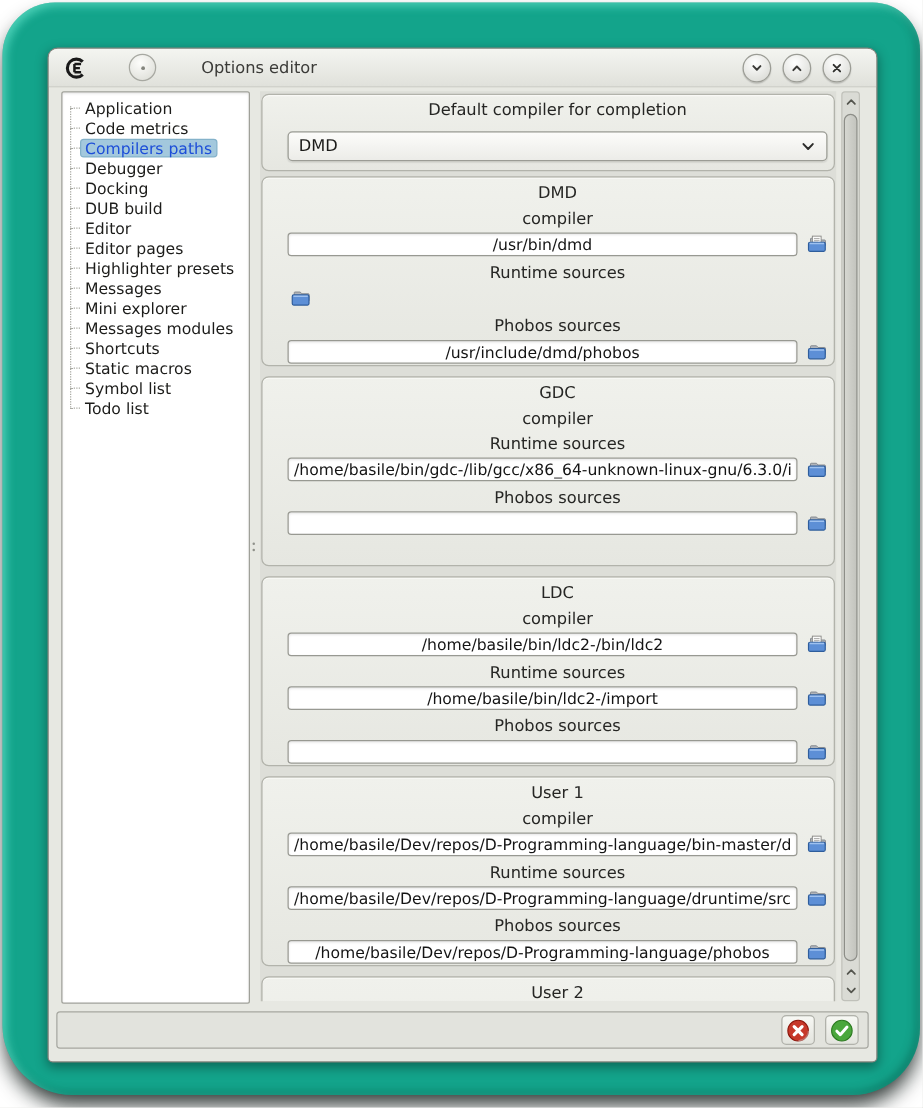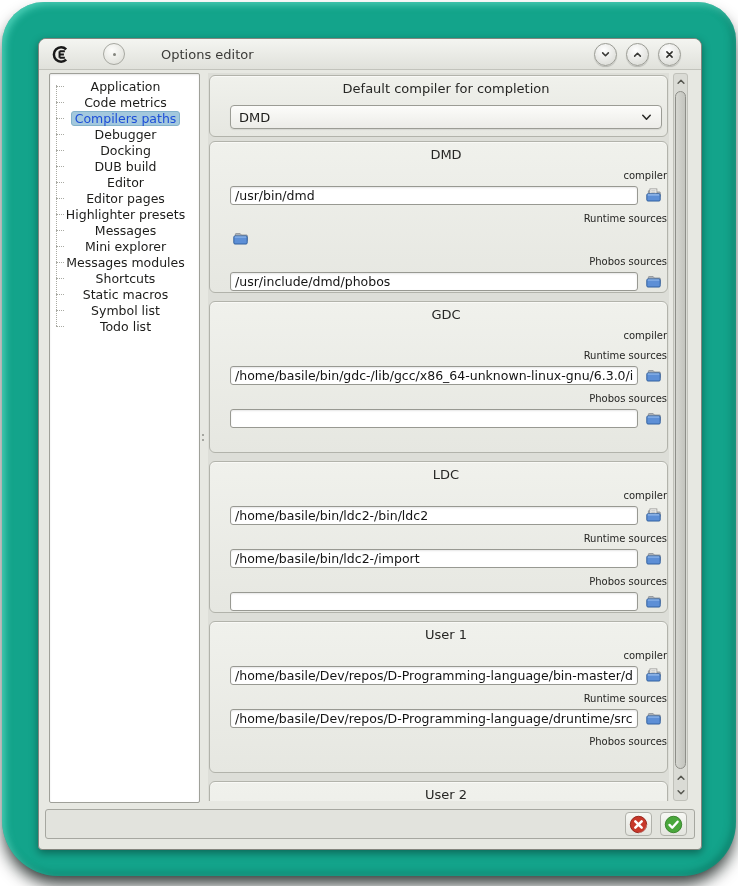--- a/index.html
+++ b/index.html
@@ -25,40 +25,40 @@
   .wtitle{margin-left:12px;font-size:13px;color:#3b3b38;}
   .wcontrols{margin-left:auto;margin-right:20px;display:flex;gap:9px;}
   .wbtn{width:21px;height:21px;border-radius:50%;border:1px solid #9b9c95;
     background:radial-gradient(circle at 42% 30%,#ffffff,#d4d5cf);
     display:flex;align-items:center;justify-content:center;box-shadow:0 1px 1px rgba(0,0,0,.18);}
   
   .sidebar{position:absolute;left:10px;top:34px;width:149px;height:728px;background:#fff;
     border:1px solid #9fa099;border-radius:2px;box-shadow:inset 0 1px 2px rgba(0,0,0,.10);overflow:hidden;}
   .sidebar ul{list-style:none;margin:0;padding:4px 0 0 0;position:relative;}
   .sidebar ul::before{content:"";position:absolute;left:6px;top:11px;height:241px;border-left:1px dotted #a9aaa3;}
-  .sidebar li{height:16px;display:flex;align-items:center;padding-left:4px;position:relative;
-    font-size:12.5px;color:#1c1c1a;white-space:nowrap;cursor:default;justify-content:center;}
+  .sidebar li{height:16px;display:flex;align-items:center;padding-left:16px;position:relative;
+    font-size:12.5px;color:#1c1c1a;white-space:nowrap;cursor:default;}
   .sidebar li::before{content:"";position:absolute;left:6px;top:8px;width:8px;border-top:1px dotted #a9aaa3;}
   .sidebar .lbl{padding:0 3px;margin-left:-2px;border:1px solid transparent;border-radius:3px;line-height:13px;}
   .sidebar .lbl.sel{background:#a3c8dd;border-color:#84b2ca;color:#1d4ed8;}
   
   .splitter{position:absolute;left:159px;top:34px;width:10px;height:728px;
     display:flex;flex-direction:column;align-items:center;justify-content:center;gap:3px;}
   .splitter i{width:2px;height:2px;border-radius:50%;background:#8f908a;}
   
   .main{position:absolute;left:169px;top:34px;width:461px;height:728px;overflow:hidden;background:#dddeD8;}
   .group{box-sizing:border-box;margin:0 1px 8px 1px;height:152px;background:linear-gradient(#f0f1ec,#e6e7e1);
     border:1px solid #b2b3ab;border-radius:6px;box-shadow:inset 0 1px 0 #f9f9f6;overflow:hidden;padding-left:15px;}
   .group.first{margin-top:2px;height:62px;margin-bottom:4px;}
   .gtitle{padding-top:5px;line-height:16px;text-align:center;font-size:13px;color:#262624;}
-  .flabel{margin-top:5px;line-height:15px;text-align:right;font-size:10px;color:#262624;}
+  .flabel{margin-top:5px;line-height:15px;text-align:center;font-size:13px;color:#262624;}
   .frow{margin-top:2px;height:21px;display:flex;align-items:center;padding:0 4px 0 5px;gap:5px;}
   .frow input{flex:1;height:19px;box-sizing:border-box;border:1px solid #989992;border-radius:3px;
     background:#fff;box-shadow:inset 0 1px 2px rgba(0,0,0,.10);font-family:inherit;font-size:12.5px;
-    color:#141414;padding:0 4px;outline:none;white-space:nowrap;overflow:hidden;}
+    color:#141414;padding:0 4px;outline:none;white-space:nowrap;overflow:hidden;text-align:center;}
   .pick{width:20px;height:20px;padding:1px;border:0;background:transparent;display:flex;
     align-items:center;justify-content:center;cursor:pointer;}
   .combo{margin:8px 5px 0 5px;height:24px;box-sizing:border-box;border:1px solid #9b9c95;border-radius:4px;
     background:linear-gradient(#fcfcfa,#ecece8);display:flex;align-items:center;padding:0 8px;
     font-size:13px;color:#1b1b19;box-shadow:0 1px 1px rgba(0,0,0,.08);}
   .combo .arrow{margin-left:auto;display:flex;}
   
   .scrollbar{position:absolute;left:634px;top:34px;width:15px;height:728px;display:flex;flex-direction:column;
     background:#dadbd5;border:1px solid #c0c1ba;border-radius:3px;box-sizing:border-box;}
   .sb-btn{height:15px;display:flex;align-items:center;justify-content:center;}
@@ -303,20 +303,30 @@
                 <input type="text" value="/home/basile/Dev/repos/D-Programming-language/druntime/src" style="">
                 <button class="pick">
                   <svg width="17" height="17" viewBox="0 0 16 16">
                     <path d="M3.2 7 V3.9 c0-.3 .2-.5 .5-.5 h4 l1.2 1.3 h5 c.3 0 .5 .2 .5 .5 V10" fill="#b0b4ba" stroke="#82868c" stroke-width="0.7"></path>
                     <rect x="1.7" y="5.6" width="12.6" height="7.6" rx="1.1" fill="#5d8fd6" stroke="#2e5d9c" stroke-width="0.9"></rect>
                     <path d="M2.6 6.6 h10.8" stroke="#9ec1ef" stroke-width="1.1"></path>
                   </svg>
                 </button>
               </div>
               <div class="flabel">Phobos sources</div>
+              <div class="frow">
+                <input type="text" value="/home/basile/Dev/repos/D-Programming-language/phobos" style="">
+                <button class="pick">
+                  <svg width="17" height="17" viewBox="0 0 16 16">
+                    <path d="M3.2 7 V3.9 c0-.3 .2-.5 .5-.5 h4 l1.2 1.3 h5 c.3 0 .5 .2 .5 .5 V10" fill="#b0b4ba" stroke="#82868c" stroke-width="0.7"></path>
+                    <rect x="1.7" y="5.6" width="12.6" height="7.6" rx="1.1" fill="#5d8fd6" stroke="#2e5d9c" stroke-width="0.9"></rect>
+                    <path d="M2.6 6.6 h10.8" stroke="#9ec1ef" stroke-width="1.1"></path>
+                  </svg>
+                </button>
+              </div>
             </section>
             <section class="group">
               <div class="gtitle">User 2</div>
             </section>
           </div>
       </div>
 
       <div class="scrollbar">
         <div class="sb-btn">
           <svg width="10" height="9" viewBox="0 0 12 10">

